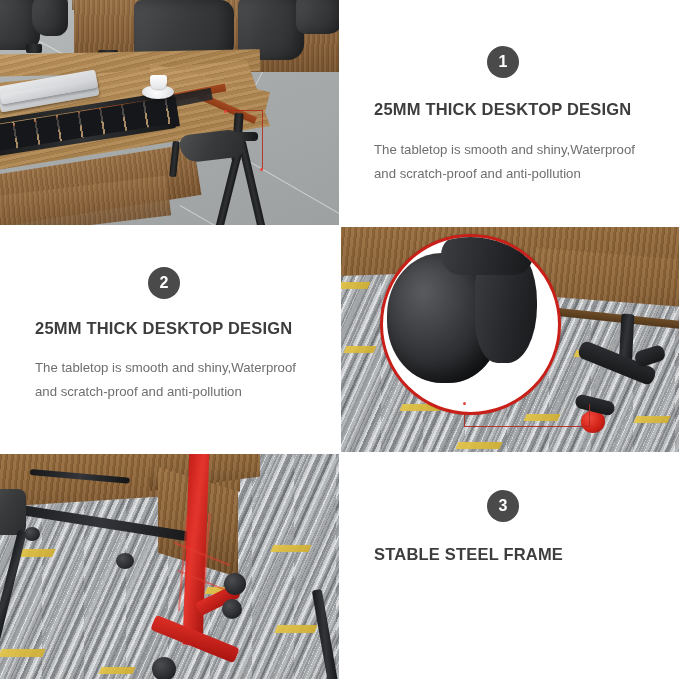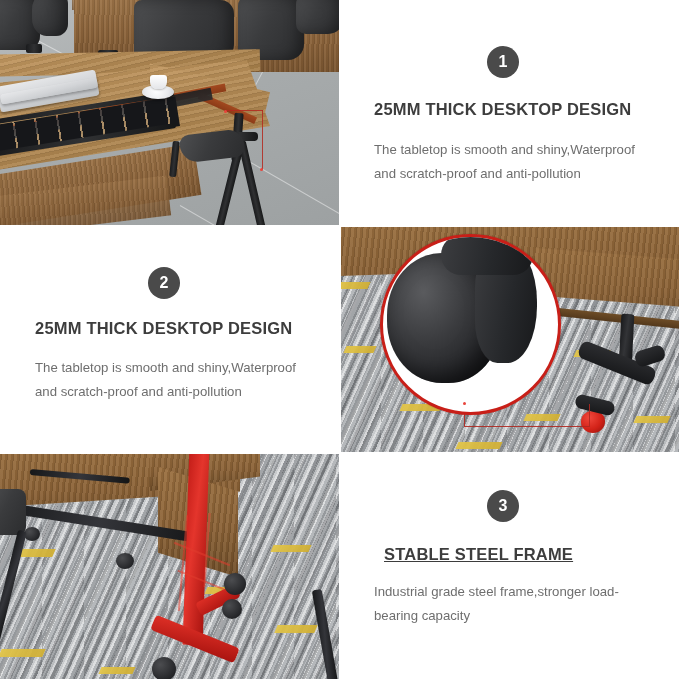--- a/index.html
+++ b/index.html
@@ -487,22 +487,21 @@
 
       <div class="chair-leg" style="left:320px; top:136px; width:10px; height:96px; transform:rotate(-10deg);"></div>
     </div>
   </div>
 
   <div class="cell r3c2">
     <div class="text-panel">
       <div class="badge" style="left:148px; top:37px;">
         <span>3</span>
       </div>
-      <div class="headline" style="left:45px; top:92px;text-decoration:underline;">STABLE STEEL FRAME</div>
-      <div class="bodytext" style="left:35px; top:127px;">Industrial grade steel frame,stronger load-bearing capacity</div>
+      <div class="headline" style="left:35px; top:92px;">STABLE STEEL FRAME</div>
     </div>
   </div>
 
   <div class="seam-v" style="left:339px; top:0; width:2px; height:679px;"></div>
   <div class="seam-h" style="left:0; top:225px; width:679px; height:2px;"></div>
   <div class="seam-h" style="left:0; top:452px; width:679px; height:2px;"></div>
 
 </div>
 
 </body></html>

